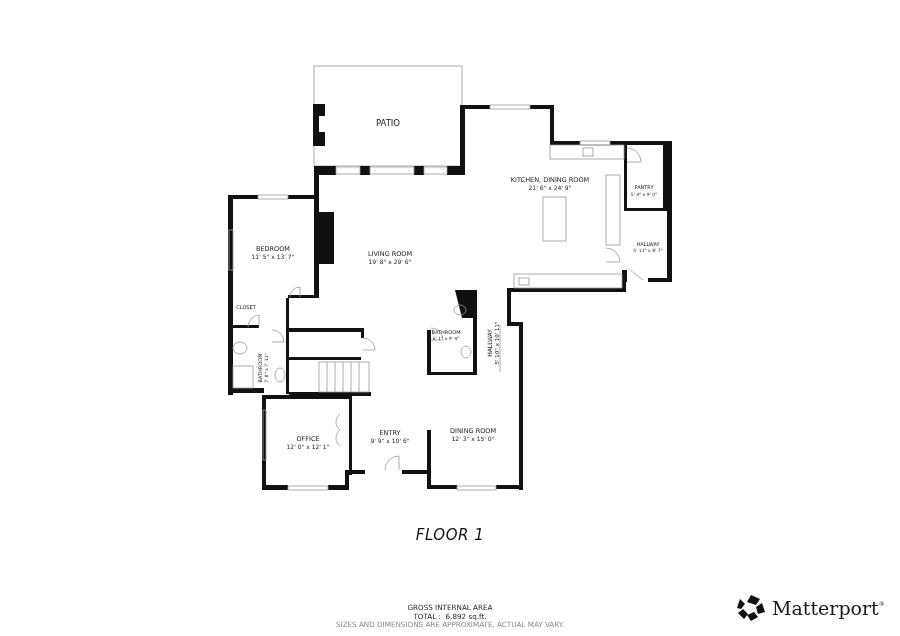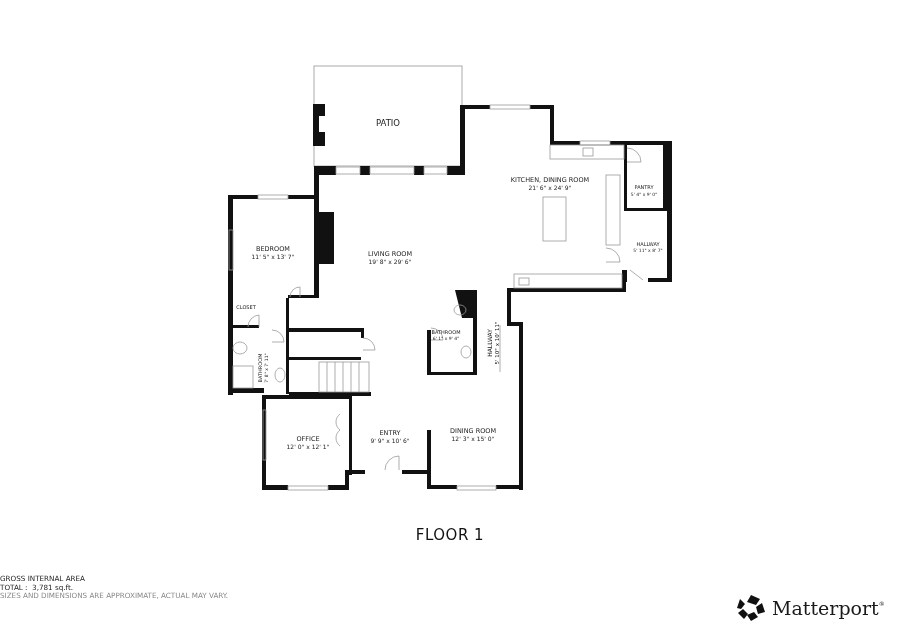--- a/index.html
+++ b/index.html
@@ -1,20 +1,20 @@
 <!DOCTYPE html>
 <html><head>
 <meta charset="utf-8">
 <style>
   html, body { margin: 0; padding: 0; background: #ffffff; }
   body { width: 900px; height: 636px; position: relative; overflow: hidden; font-family: "DejaVu Sans", sans-serif; }
   #plan { position: absolute; left: 0; top: 0; }
   .lbl { font-family: "DejaVu Sans", sans-serif; fill: #222; text-anchor: middle; }
-  .floor-title { position: absolute; left: 0; width: 900px; top: 526px; text-align: center; font-size: 15px; letter-spacing: 0.5px; color: #111; }
-  .area { position: absolute; left: 0; width: 900px; top: 575px; font-size: 7.2px; line-height: 8.6px; color: #222; }
+  .floor-title { position: absolute; left: 0; width: 900px; top: 526px; text-align: center; font-size: 15px; letter-spacing: 0.5px; color: #111; font-style: italic; }
+  .area { position: absolute; left: 0; width: 900px; top: 604px; text-align: center; font-size: 7.2px; line-height: 8.6px; color: #222; }
   .area .disc { color: #888; }
   .logo { position: absolute; left: 736px; top: 594px; display: flex; align-items: center; }
   .logo-text { font-family: "DejaVu Serif", serif; font-size: 19px; color: #1a1a1a; margin-left: 6px; }
   .logo-text sup { font-size: 6px; vertical-align: top; position: relative; top: 3px; }
 </style>
 </head>
 <body>
 
 <svg id="plan" width="900" height="520" viewBox="0 0 900 520">
 
@@ -180,21 +180,21 @@
 
     <text class="lbl" x="473" y="433" font-size="6.5">DINING ROOM</text>
     <text class="lbl" x="473" y="441" font-size="6">12' 3" x 15' 0"</text>
   </g>
 </svg>
 
 <div class="floor-title">FLOOR 1</div>
 
 <div class="area">
   <div>GROSS INTERNAL AREA</div>
-  <div style="white-space:pre">TOTAL :  3,781 sq.ft.</div>
+  <div style="white-space:pre">TOTAL :  6,892 sq.ft.</div>
   <div class="disc">SIZES AND DIMENSIONS ARE APPROXIMATE, ACTUAL MAY VARY.</div>
 </div>
 
 <div class="logo">
   <svg width="30" height="28" viewBox="0 0 30 28">
     <polygon points="15,1 24,5 20,11 11,8" fill="#111"></polygon>
     <polygon points="26,9 29,18 22,20 20,13" fill="#111"></polygon>
     <polygon points="22,23 15,27 11,21 18,18" fill="#111"></polygon>
     <polygon points="8,25 2,19 7,15 12,20" fill="#111"></polygon>
     <polygon points="1,14 4,5 9,10 5,15" fill="#111"></polygon>

